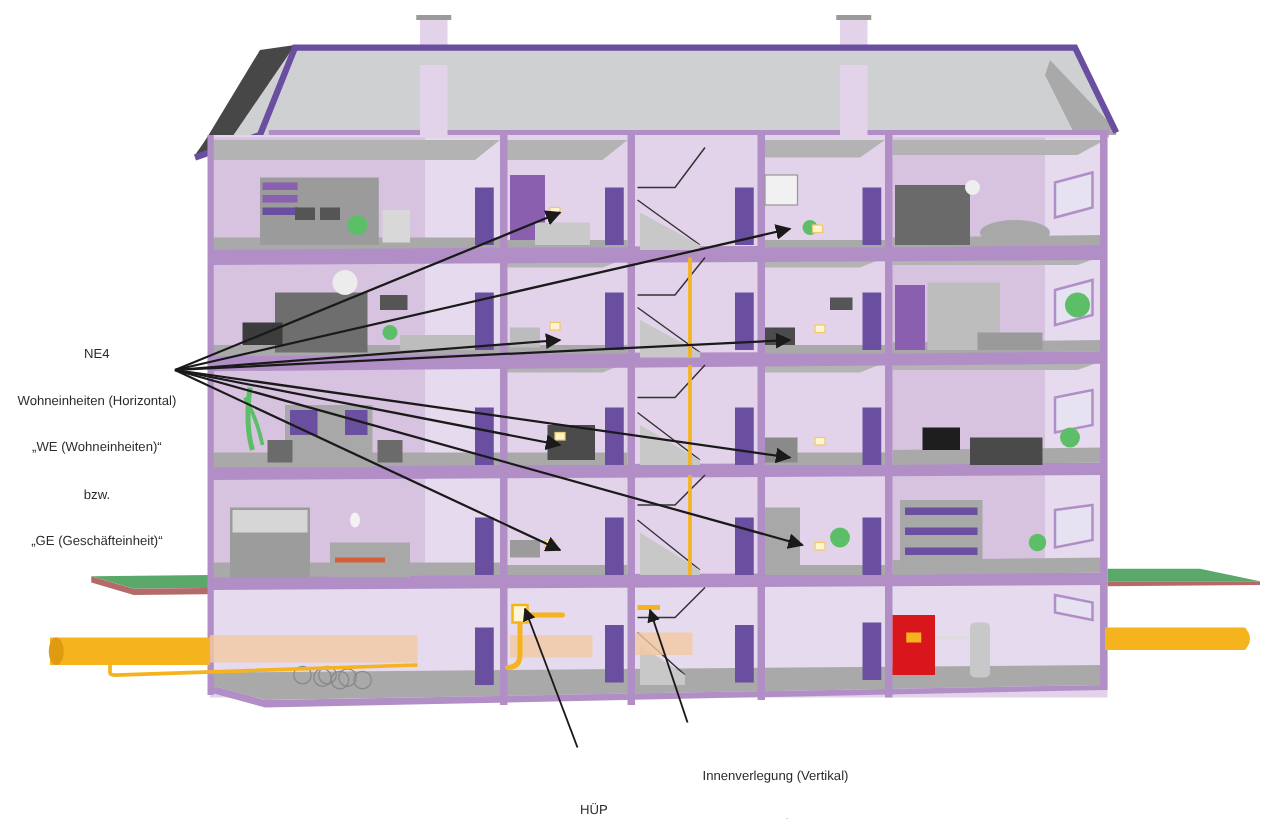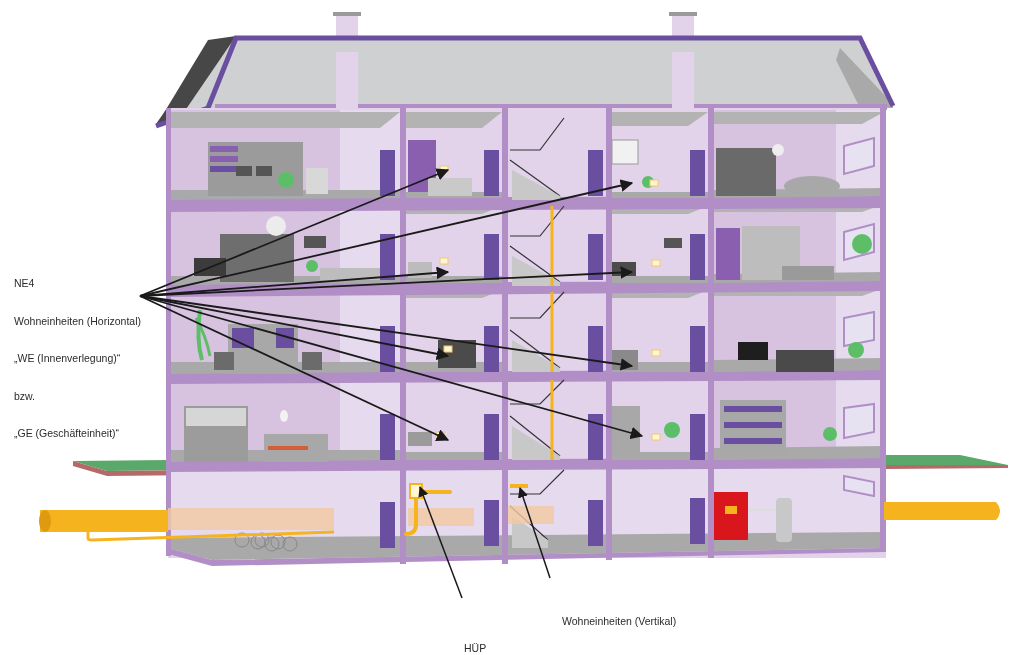--- a/index.html
+++ b/index.html
@@ -1,20 +1,20 @@
 <!DOCTYPE html>
 <html><head>
 <meta charset="utf-8">
 <style>
   html, body { margin: 0; padding: 0; background: #ffffff; }
   body { width: 1024px; height: 655px; position: relative; overflow: hidden;
          font-family: "Liberation Sans", sans-serif; }
   #stage { position: absolute; left: 0; top: 0; width: 1024px; height: 655px; }
   .label { position: absolute; font-size: 10.5px; line-height: 12.5px; color: #2b2b2b; white-space: pre; }
-  .label div { white-space: nowrap; }
+  .label div { white-space: nowrap; text-align: center; }
 </style>
 </head>
 <body>
 
 <div id="stage">
 <svg width="1024" height="655" viewBox="0 0 1024 655" xmlns="http://www.w3.org/2000/svg">
   <defs>
     <marker id="ah" viewBox="0 0 10 10" refX="9" refY="5" markerWidth="7" markerHeight="7" orient="auto-start-reverse">
       <path d="M0,0 L10,5 L0,10 z" fill="#1a1a1a"></path>
     </marker>
@@ -278,26 +278,26 @@
         <line x1="140" y1="296" x2="642" y2="436" marker-end="url(#ah)"></line>
       </g>
   <line id="hup-arrow" stroke="#1a1a1a" stroke-width="1.5" marker-end="url(#ah)" x1="462" y1="598" x2="420" y2="487"></line>
   <line id="vert-arrow" stroke="#1a1a1a" stroke-width="1.5" marker-end="url(#ah)" x1="550" y1="578" x2="520" y2="488"></line>
 </svg>
 </div>
 
 <div class="label" style="left:14px; top:252px;">
   <div>NE4</div>
   <div>Wohneinheiten (Horizontal)</div>
-  <div>„WE (Innenverlegung)“</div>
+  <div>„WE (Wohneinheiten)“</div>
   <div>bzw.</div>
   <div>„GE (Geschäfteinheit)“</div>
 </div>
 
 <div class="label" style="left:562px; top:590px;">
-  <div>Wohneinheiten (Vertikal)</div>
+  <div>Innenverlegung (Vertikal)</div>
   <div>„Treppenhaus“</div>
 </div>
 
 <div class="label" style="left:464px; top:617px;">
   <div>HÜP</div>
   
 </div>
 
 </body></html>

